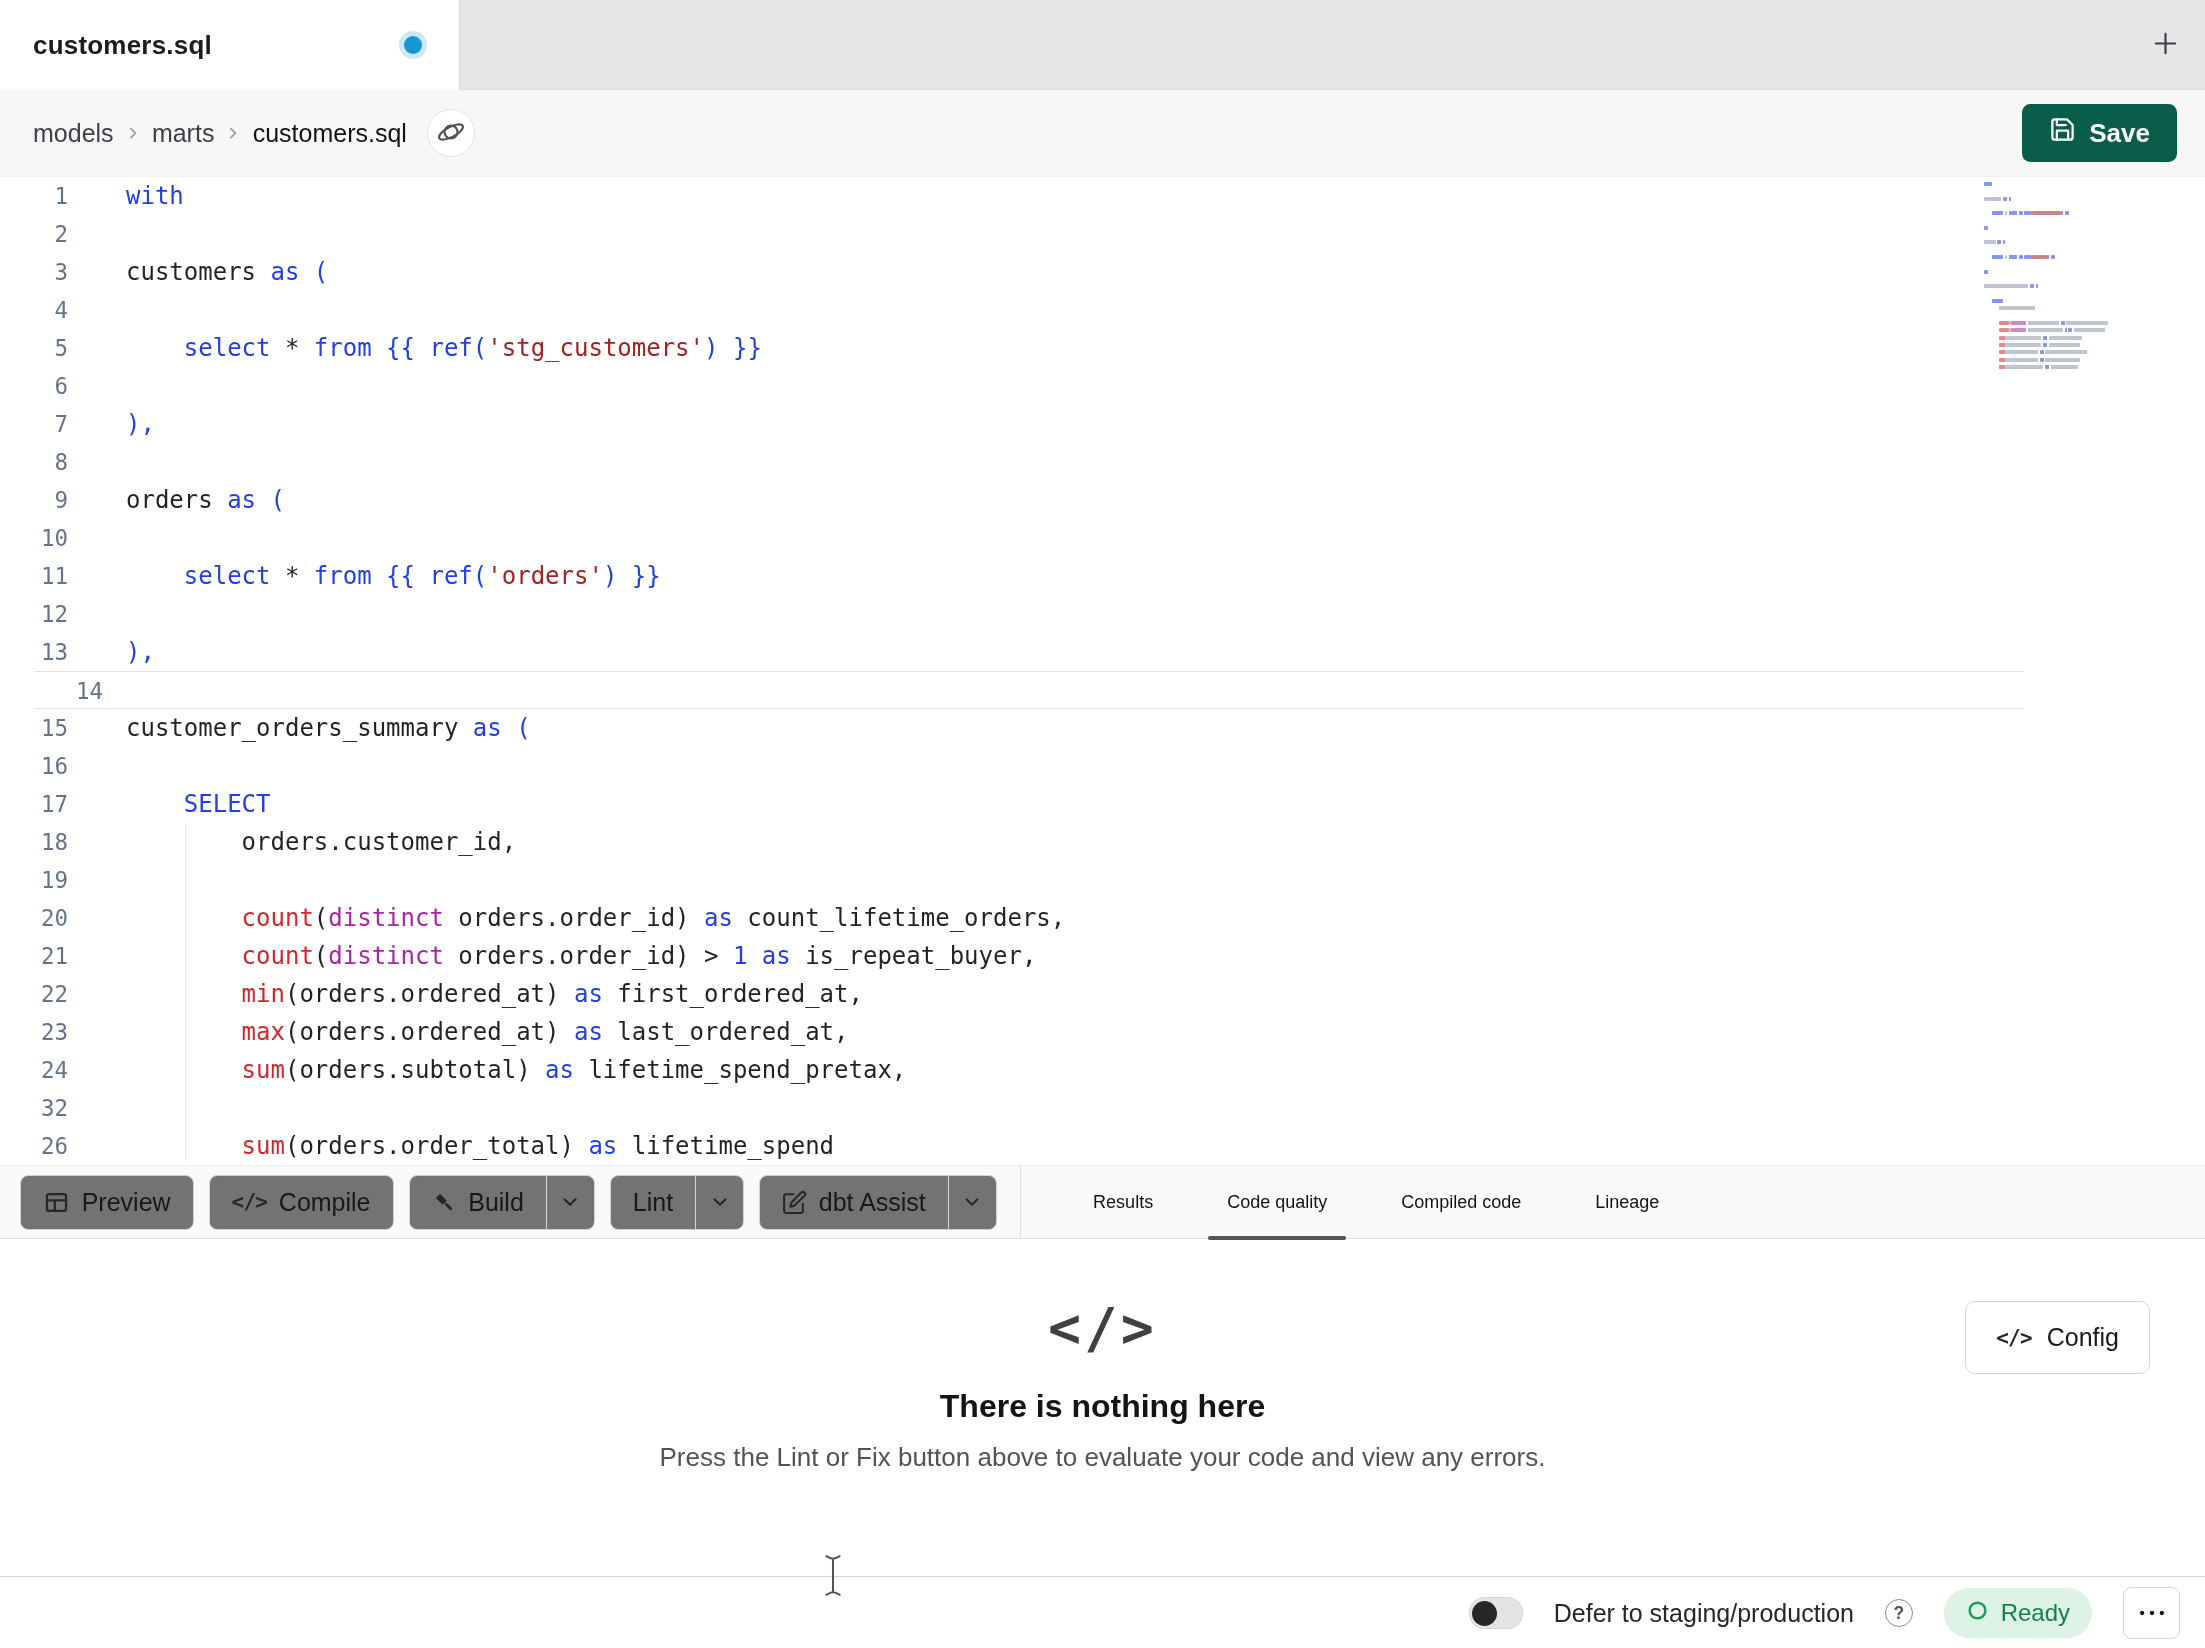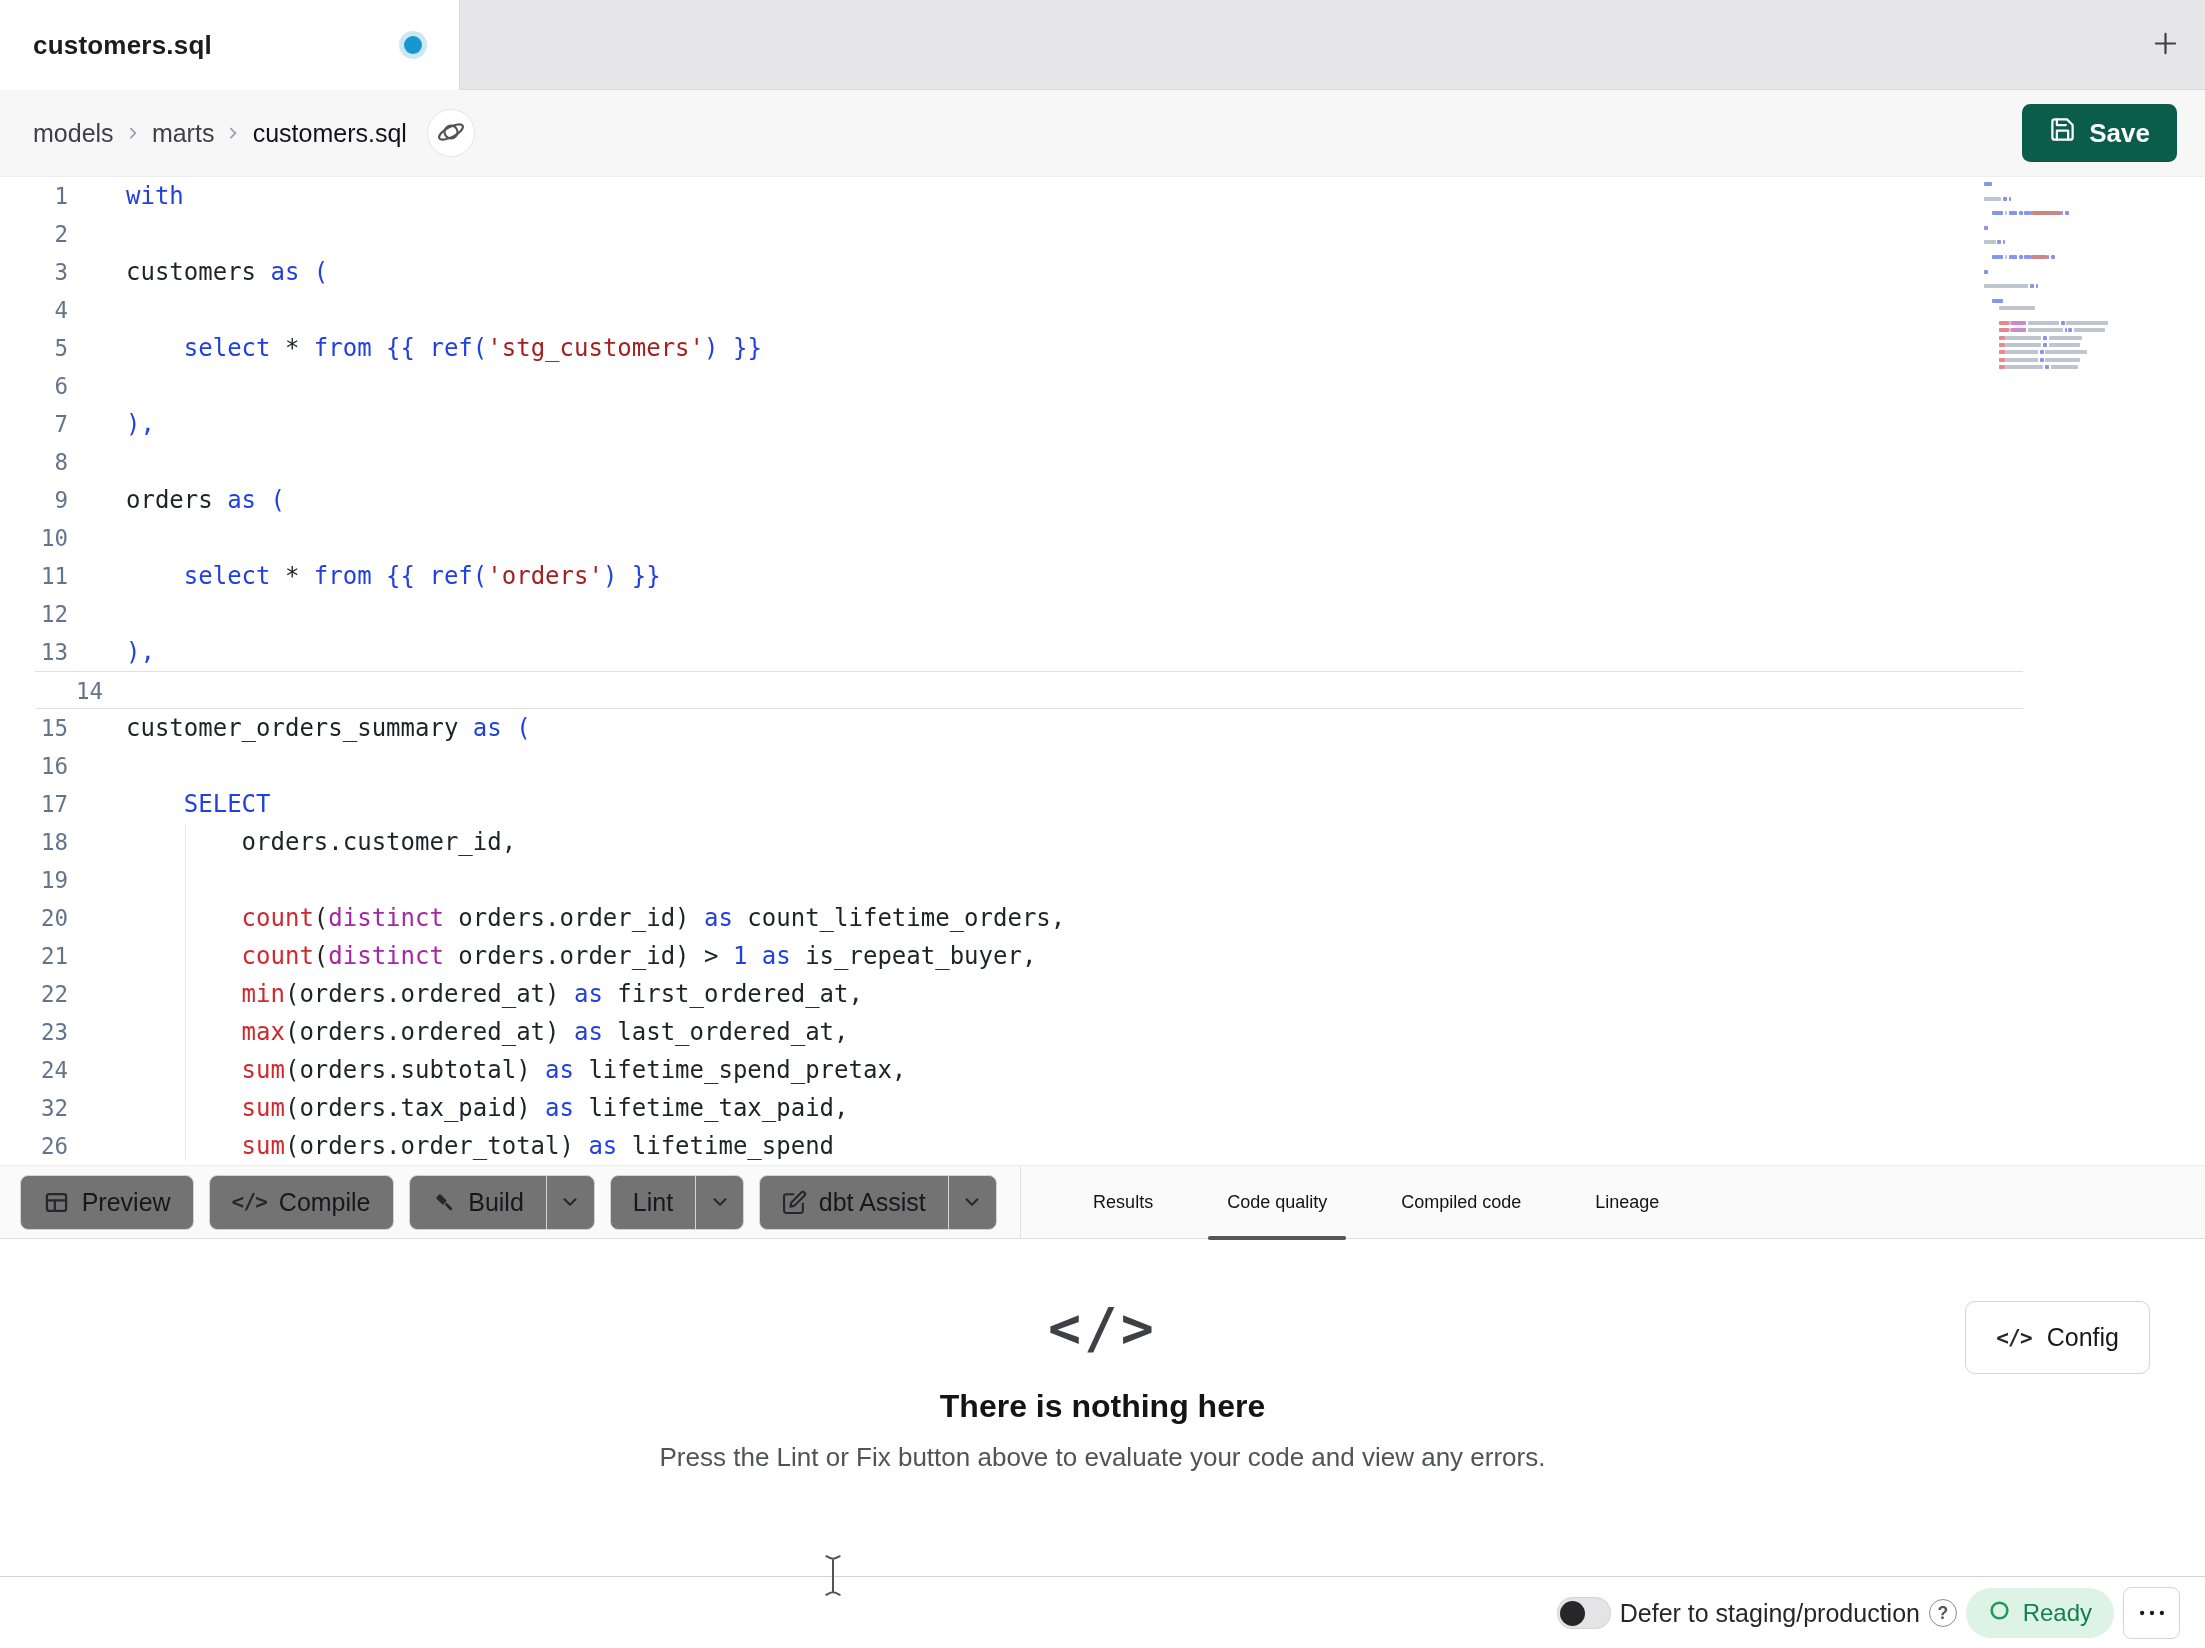--- a/index.html
+++ b/index.html
@@ -66,21 +66,21 @@
   .results{position:absolute;left:0;top:1241px;width:100%;height:335px;background:#fff;}
   .empty-state{position:absolute;left:0;top:55px;width:100%;display:flex;flex-direction:column;align-items:center;}
   .empty-icon{font-family:"DejaVu Sans Mono",monospace;font-size:55px;font-weight:700;color:#3f3f46;letter-spacing:3.3px;}
   .empty-title{margin-top:28px;font-size:32px;font-weight:700;color:#141417;}
   .empty-sub{margin-top:16.7px;font-size:26px;color:#52525b;}
   .config-btn{position:absolute;right:55px;top:60px;height:73px;display:flex;align-items:center;gap:15px;padding:0 30px;background:#fff;border:1.3px solid #d4d4d8;border-radius:10px;font-size:25px;color:#18181b;box-sizing:border-box;}
   .config-glyph{font-family:"DejaVu Sans Mono",monospace;font-weight:700;font-size:21px;letter-spacing:-0.8px;color:#27272a;}
 
   
   .statusbar{position:absolute;left:0;top:1576px;width:100%;height:73px;background:#fff;border-top:1.3px solid #d4d4d8;display:flex;align-items:center;padding:0 25px;box-sizing:border-box;}
-  .status-right{margin-left:auto;display:flex;align-items:center;gap:9px;}
+  .status-right{margin-left:auto;display:flex;align-items:center;gap:31px;}
   .toggle{width:52px;height:30px;border-radius:15px;background:#e4e4e7;border:0.8px solid #d4d4d8;position:relative;flex:none;box-sizing:content-box;}
   .toggle-knob{position:absolute;left:2.5px;top:2.5px;width:25px;height:25px;border-radius:50%;background:#27272a;}
   .defer-label{font-size:25px;color:#27272a;}
   .help-icon{width:28px;height:28px;border-radius:50%;border:1.7px solid #8b8b92;color:#52525b;display:flex;align-items:center;justify-content:center;font-size:17.5px;font-weight:700;box-sizing:border-box;}
   .help-icon::after{content:"?";}
   .ready-badge{height:50px;padding:0 22px;border-radius:27px;background:var(--ready-badge-bg,#dcf3e6);display:flex;align-items:center;gap:11.7px;color:var(--ready-text,#17804a);font-size:24px;font-weight:500;}
   .more-btn{width:57px;height:52px;border:1.3px solid #d4d4d8;border-radius:8.3px;display:flex;align-items:center;justify-content:center;color:#18181b;background:#fff;box-sizing:border-box;}
   .text-cursor{position:absolute;left:822px;top:1552px;color:#52525b;}
 </style>
 </head>
@@ -220,21 +220,20 @@
       <div class="editor-line">
         <span class="gutter">23</span>
         <span class="code-text"><span class="tok-t">        </span><span class="tok-f">max</span><span class="tok-t">(orders.ordered_at) </span><span class="tok-k">as</span><span class="tok-t"> last_ordered_at,</span></span>
       </div>
       <div class="editor-line">
         <span class="gutter">24</span>
         <span class="code-text"><span class="tok-t">        </span><span class="tok-f">sum</span><span class="tok-t">(orders.subtotal) </span><span class="tok-k">as</span><span class="tok-t"> lifetime_spend_pretax,</span></span>
       </div>
       <div class="editor-line">
         <span class="gutter">32</span>
-        <span class="code-text"><span class="tok-t">        </span><span class="tok-f">sum</span><span class="tok-t">(orders.tax_paid) </span><span class="tok-k">as</span><span class="tok-t"> lifetime_tax_paid,</span></span>
       </div>
       <div class="editor-line">
         <span class="gutter">26</span>
         <span class="code-text"><span class="tok-t">        </span><span class="tok-f">sum</span><span class="tok-t">(orders.order_total) </span><span class="tok-k">as</span><span class="tok-t"> lifetime_spend</span></span>
       </div>
     </div>
   <div class="indent-guide"></div>
   <div class="minimap" id="minimap">
       <div class="mm-bar mm-k" style="left: 0px; top: 1.7px; width: 7.7px;"></div>
       <div class="mm-bar mm-t" style="left: 0px; top: 16.3px; width: 17px;"></div>

